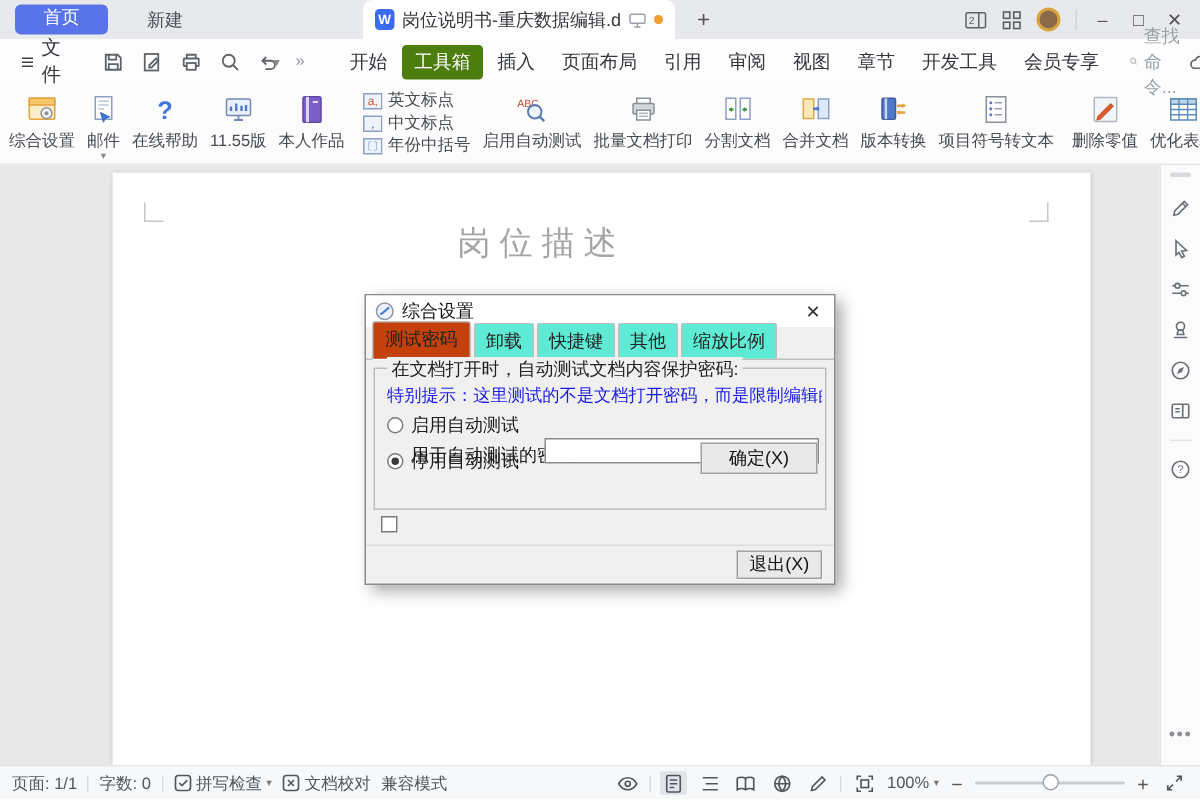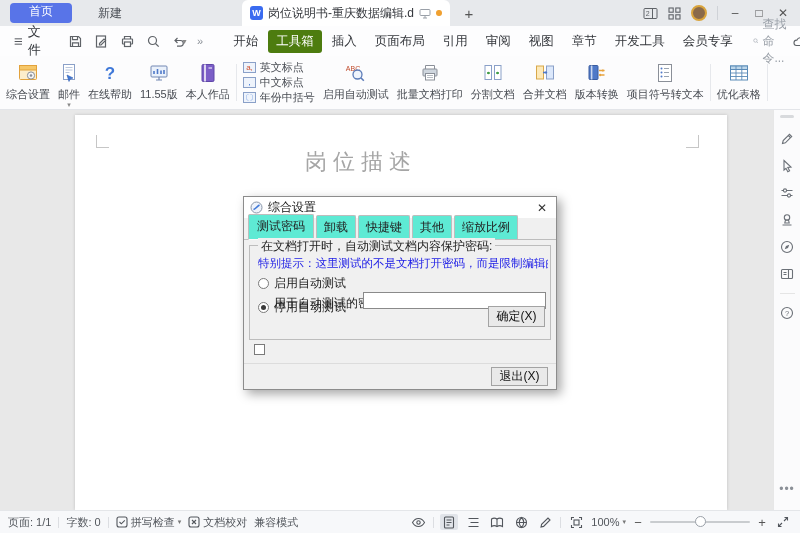--- a/index.html
+++ b/index.html
@@ -70,33 +70,33 @@
 
   
   .dialog{position:absolute;left:243px;top:86px;width:314px;height:194px;background:#f0f0f0;
           border:1px solid #8c8c8c;box-shadow:4px 4px 10px rgba(0,0,0,.35);font-size:12px;color:#1b1b1b}
   .dlg-title{height:21px;background:#fff;display:flex;align-items:center;gap:5px;padding:0 6px}
   .dlg-title .t{font-size:12px;color:#111}
   .dlg-close{margin-left:auto;font-size:12px;color:#333;width:16px;text-align:center}
   .dlg-tabs{display:flex;align-items:flex-end;padding:4px 4px 0;border-bottom:1px solid #bdbdbd;height:22px}
   .dtab{padding:3px 7px 3px;border:1px solid #bdbdbd;border-bottom:none;background:#5eead4;margin-right:2px;
         border-radius:2px 2px 0 0;font-size:12px;color:#222}
-  .dtab.active{background:#5eead4;padding:3px 8px 4px;margin-bottom:-1px;border-bottom:1px solid #fafafa}
+  .dtab.active{background:#c2410c;padding:3px 8px 4px;margin-bottom:-1px;border-bottom:1px solid #fafafa}
   .dlg-body{position:absolute;top:43px;left:0;right:0;bottom:0}
   .groupbox{position:absolute;left:5px;top:5px;width:302px;height:95px;border:1px solid #bdbdbd}
   .gb-legend{position:absolute;top:-8px;left:8px;background:#f0f0f0;padding:0 3px;color:#222}
   .hint{position:absolute;left:8px;top:10px;color:#1a1ae6;font-size:11.5px;white-space:nowrap;overflow:hidden;max-width:290px}
   .row{position:absolute;display:flex;align-items:center;gap:5px}
   .radio{width:11px;height:11px;border:1px solid #7a7a7a;border-radius:50%;background:#fff;position:relative;flex:none}
   .radio.sel::after{content:'';position:absolute;left:2px;top:2px;width:5px;height:5px;border-radius:50%;background:#3a3a3a}
   .checkbox{width:11px;height:11px;border:1px solid #7a7a7a;background:#fff;flex:none}
   .pwd-input{position:absolute;left:113px;top:46px;width:183px;height:17px;border:1px solid #8a8a8a;background:#fff;
              font-size:12px;padding:0 3px;font-family:inherit}
   .btn{background:#e9e9e9;border:1px solid #a3a3a3;font-size:12px;color:#111;text-align:center}
-  .ok-btn{position:absolute;right:5px;top:60px;width:57px;height:21px;line-height:19px}
+  .ok-btn{position:absolute;right:5px;top:49px;width:78px;height:21px;line-height:19px}
   .dlg-check{position:absolute;left:10px;top:104px}
   .dlg-bottom{position:absolute;left:0;right:0;bottom:0;height:26px;border-top:1px solid #dcdcdc}
   .exit-btn{position:absolute;right:8px;top:3px;width:57px;height:19px;line-height:17px}
 
   
   .statusbar{position:absolute;left:0;right:0;bottom:0;height:23px;background:#f7f8fa;border-top:1px solid #e4e6e9;
              display:flex;align-items:center;padding:0 8px;font-size:11px;color:#52565c;gap:7px}
   .st-sep{width:1px;height:11px;background:#dcdee2}
   .st-item{display:flex;align-items:center;gap:3px;white-space:nowrap}
   .st-caret{font-size:7px;color:#777}
@@ -364,20 +364,29 @@
             <rect x="4.5" y="2.5" width="13" height="17" fill="#fff" stroke="#8a8f98"></rect>
             <circle cx="7.5" cy="6.5" r="1" fill="#4f79c8"></circle>
             <circle cx="7.5" cy="10.5" r="1" fill="#4f79c8"></circle>
             <circle cx="7.5" cy="14.5" r="1" fill="#4f79c8"></circle>
             <path d="M10 6.5h5M10 10.5h5M10 14.5h5" stroke="#9aa4b0" stroke-width="1"></path>
           </svg>
       </span>
       <span class="rlabel">项目符号转文本</span>
     </div>
     <span class="vsep2"></span>
+    <div class="ritem">
+      <span class="ric">
+        <svg width="22" height="22" viewBox="0 0 22 22">
+            <rect x="3.5" y="3" width="15" height="16" rx="1" fill="#f3f4f6" stroke="#b0b6bd"></rect>
+            <path d="M6 15.5L14.5 7l1.8 1.8L7.8 17.3l-2.6.8z" fill="#e05a2b" stroke="#b84a22" stroke-width="0.6"></path>
+          </svg>
+      </span>
+      <span class="rlabel">删除零值</span>
+    </div>
     <div class="ritem">
       <span class="ric">
         <svg width="22" height="22" viewBox="0 0 22 22">
             <rect x="2.5" y="4" width="17" height="14" fill="#fff" stroke="#5b8bb8"></rect>
             <rect x="2.5" y="4" width="17" height="3.5" fill="#bcd6ea" stroke="#5b8bb8"></rect>
             <path d="M2.5 11h17M2.5 14.5h17M8 4v14M13.8 4v14" stroke="#5b8bb8" stroke-width="0.9"></path>
           </svg>
       </span>
       <span class="rlabel">优化表格</span>
     </div>

